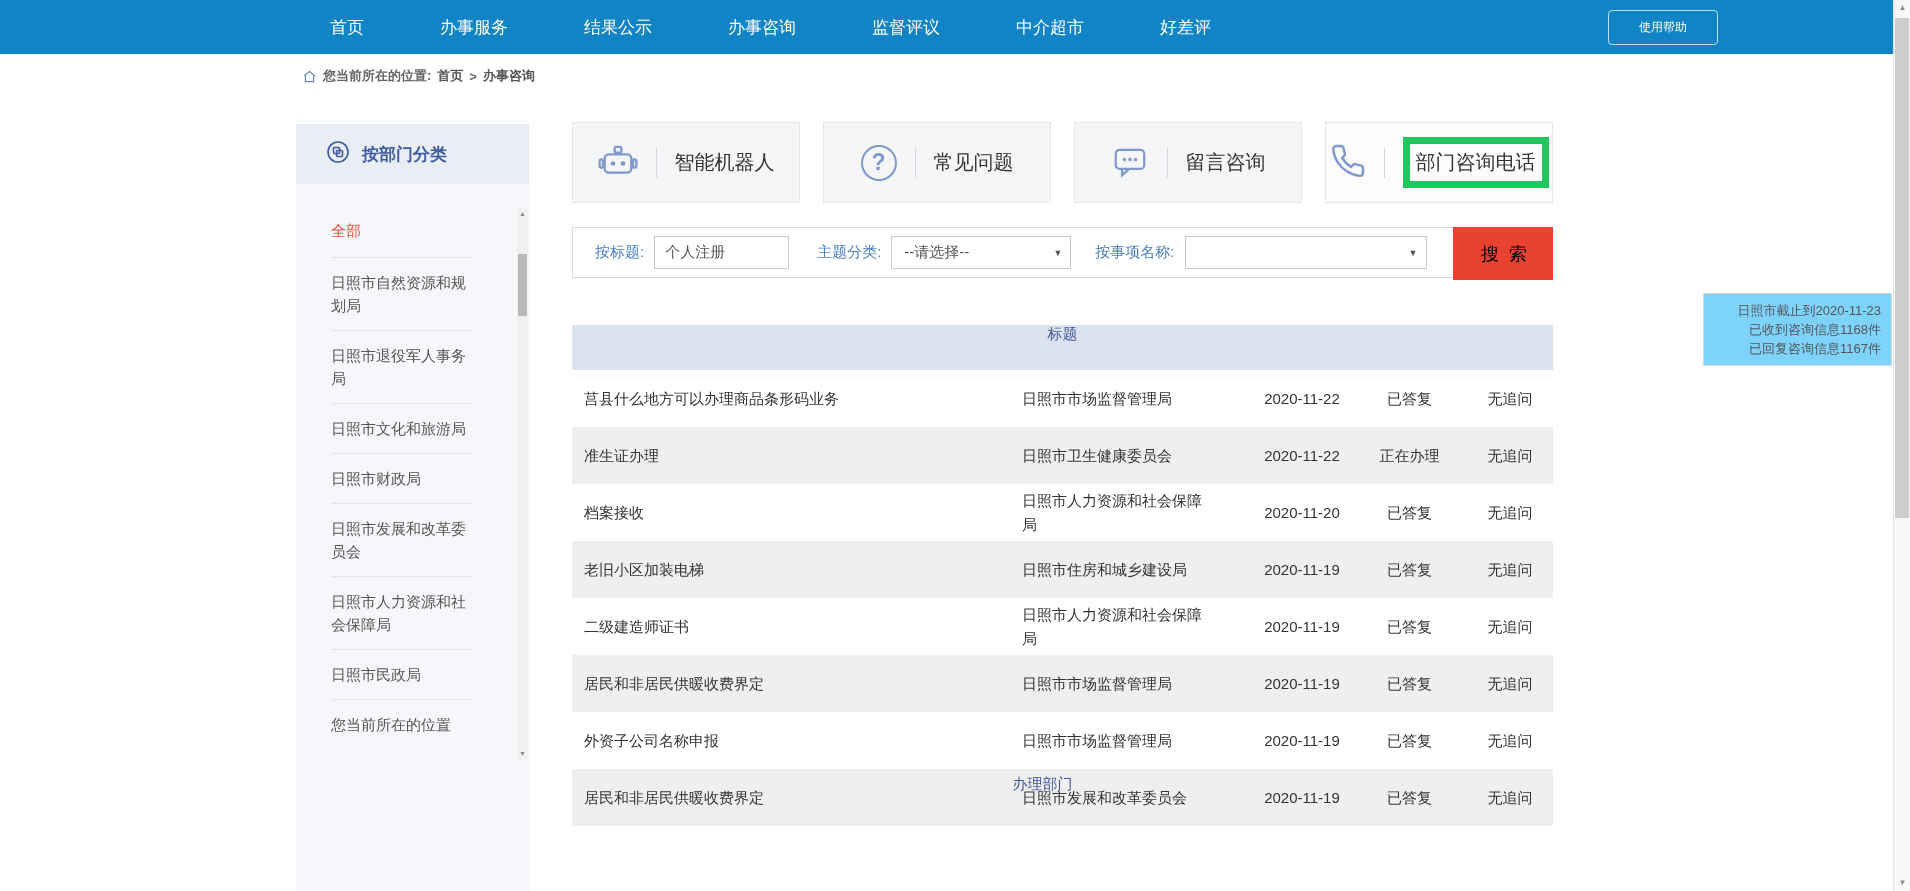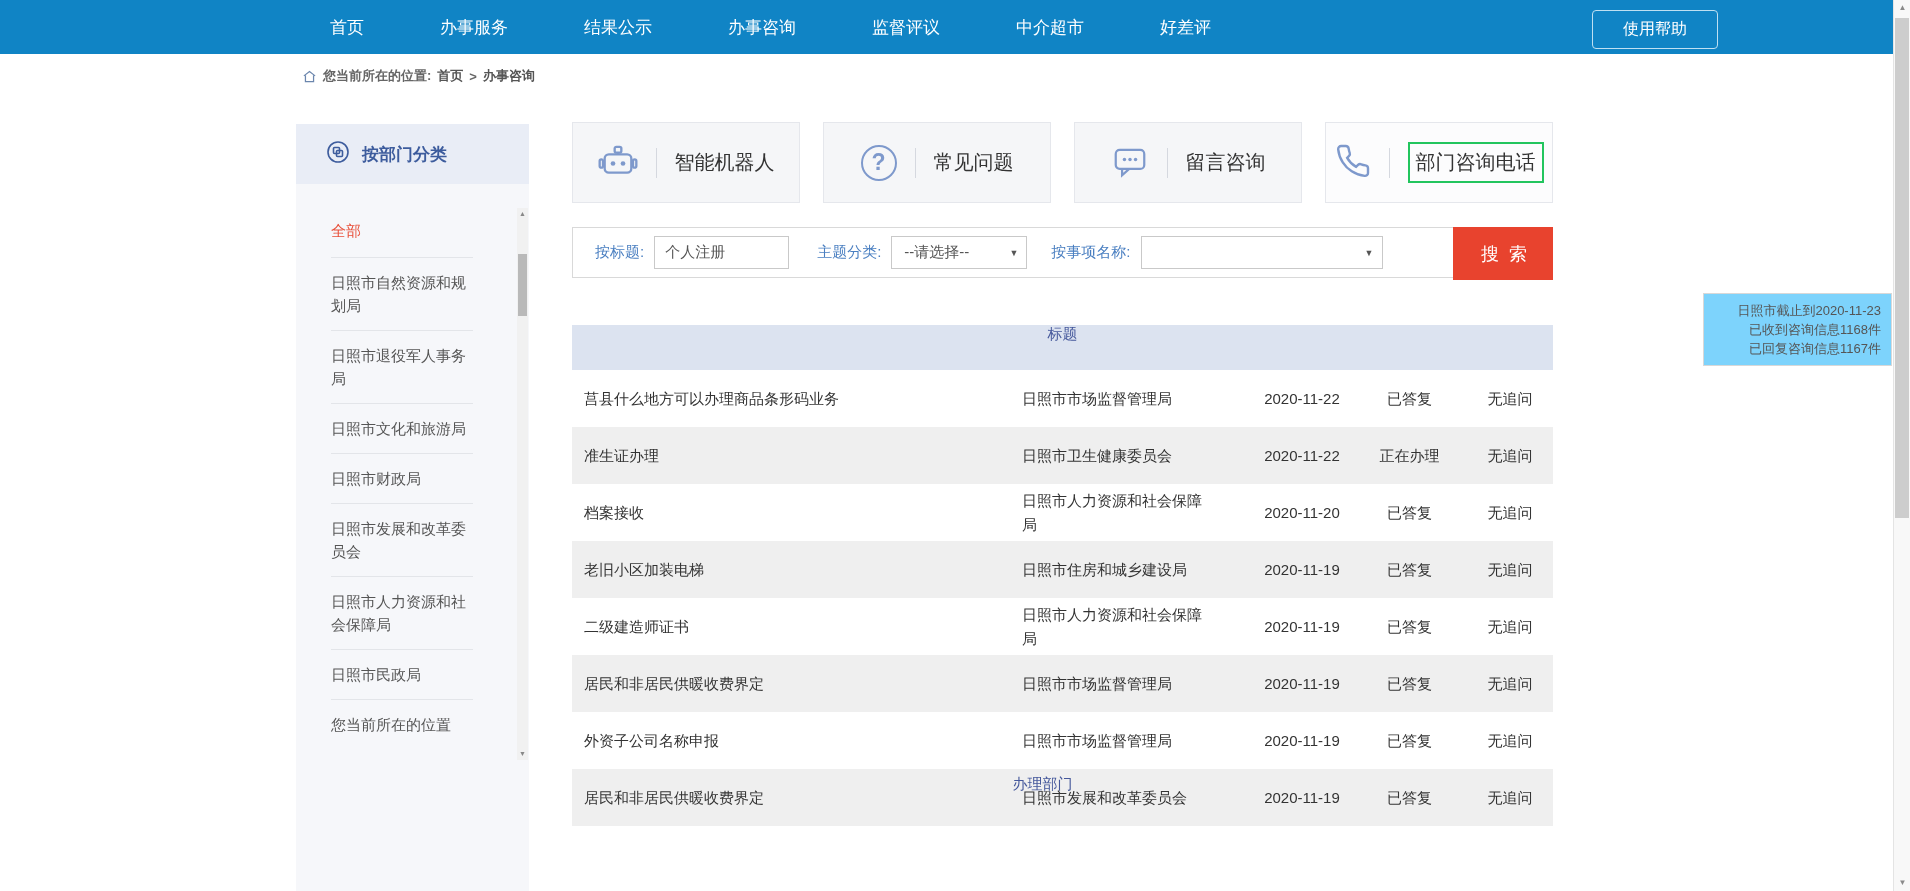--- a/index.html
+++ b/index.html
@@ -3,21 +3,21 @@
 <meta charset="utf-8">
 <style>
   * { margin:0; padding:0; box-sizing:border-box; }
   html,body { width:1910px; height:891px; overflow:hidden; background:#fff;
     font-family:"Liberation Sans","DejaVu Sans",sans-serif; color:#333; }
 
   
   .topnav { position:absolute; left:0; top:0; width:1910px; height:54px;
     background:#1084c5; display:flex; align-items:center; padding-left:330px; gap:76px; }
   .topnav .nav-item { color:#fff; font-size:17px; cursor:pointer; white-space:nowrap; }
-  .help-btn { margin-left:auto; margin-right:96px; color:#fff; font-size:16px;
+  .help-btn { margin-left:auto; margin-right:96px; color:#fff; font-size:12px;
     border:1px solid #bfe0f2; border-radius:4px; padding:8px 30px; background:transparent; cursor:pointer;text-align:center; }
 
   
   .breadcrumb { position:absolute; left:302px; top:67px; display:flex; align-items:center;
     gap:6px; font-size:13px; color:#666;font-weight:bold; }
   .breadcrumb .crumb-link { color:#555; cursor:pointer; }
   .breadcrumb svg { display:block; }
 
   
   .sidebar { position:absolute; left:296px; top:96px; width:233px; height:795px; background:#f6f7fa;margin-top:28px; }
@@ -40,39 +40,39 @@
 
   
   .main { position:absolute; left:572px; top:122px; width:981px; }
 
   .tabs { display:flex; justify-content:space-between; }
   .tab { width:228px; height:81px; background:#f5f6f8; border:1px solid #e5e7ec;
     display:flex; align-items:center; justify-content:center; cursor:pointer; }
   .tab.white { background:#fcfcfd; }
   .tab .divider { width:1px; height:30px; background:#d5d8df; margin:0 18px; }
   .tab .tab-label { font-size:20px; color:#333; white-space:nowrap; }
-  .tab .tab-label.red-box { border:2px solid #22c55e; padding:5px 6px; }
+  .tab .tab-label.red-box { border:7px solid #22c55e; padding:5px 6px; }
   .q-icon { width:36px; height:36px; border:2px solid #7e99cc; border-radius:50%;
     color:#7e99cc; font-size:23px; font-weight:bold; display:flex; align-items:center;
     justify-content:center; }
 
   
   .searchbar { position:relative; margin-top:24px; height:51px; border:1px solid #d9d9d9;
     background:#fff; display:flex; align-items:center; padding-left:22px; gap:10px; }
   .searchbar .lbl { color:#4a7fc1; font-size:15px; white-space:nowrap; }
   .search-input { width:135px; height:33px; border:1px solid #c9c9c9; background:#fff;
     font-size:15px; color:#555; padding:0 10px; font-family:inherit; }
   .selectbox { height:33px; border:1px solid #c9c9c9; background:#fff; display:flex;
     align-items:center; justify-content:space-between; padding:0 8px 0 12px;
     font-size:15px; color:#555; cursor:pointer; }
-  .selectbox.topic { width:136px; margin-right:14px; }
+  .selectbox.topic { width:180px; margin-right:14px; }
   .selectbox.itemname { width:242px; }
   .selectbox .caret { font-size:9px; color:#555; }
   .search-btn { position:absolute; right:-1px; top:-1px; height:53px; width:100px;
-    background:#e8432e; color:#ffffff; border:none; font-size:18px; letter-spacing:10px;
+    background:#e8432e; color:#000000; border:none; font-size:18px; letter-spacing:10px;
     padding-left:12px; cursor:pointer; font-family:inherit; }
 
   
   .qtable { margin-top:47px; }
   .thead { display:flex; align-items:center; height:45px; background:#dce3f0;
     color:#45589b; font-size:15px;flex-direction:column; }
   .thead > div { text-align:center; }
   .trow { display:flex; align-items:center; min-height:57px; font-size:15px; color:#333; cursor:pointer; }
   .trow:nth-child(even) { background:#efefef; }
   .td { line-height:24px; }

